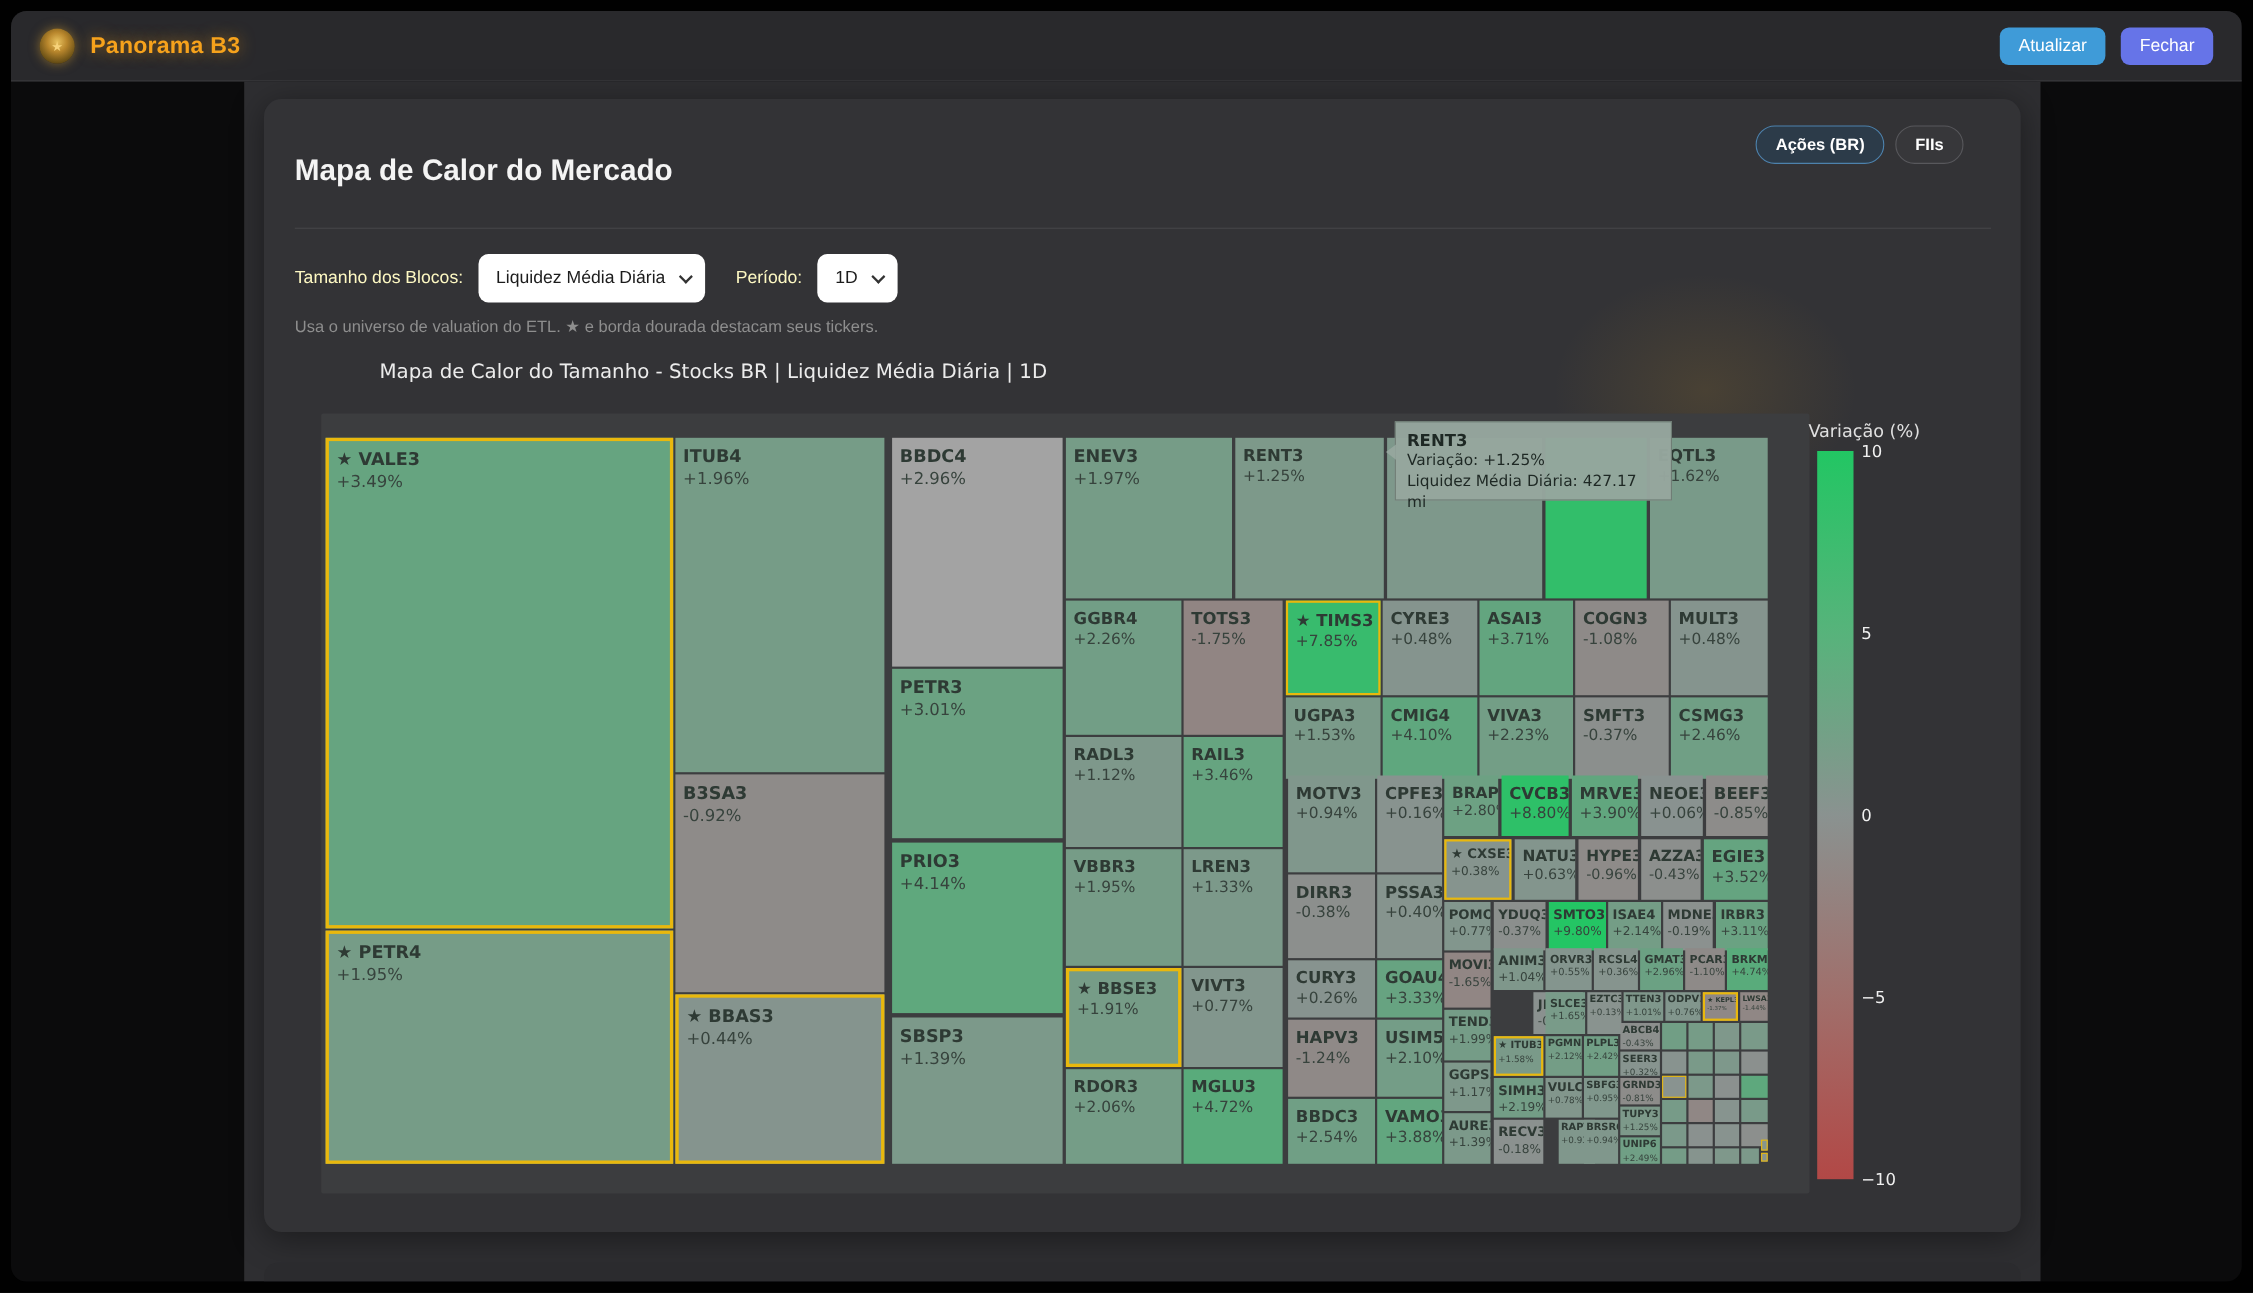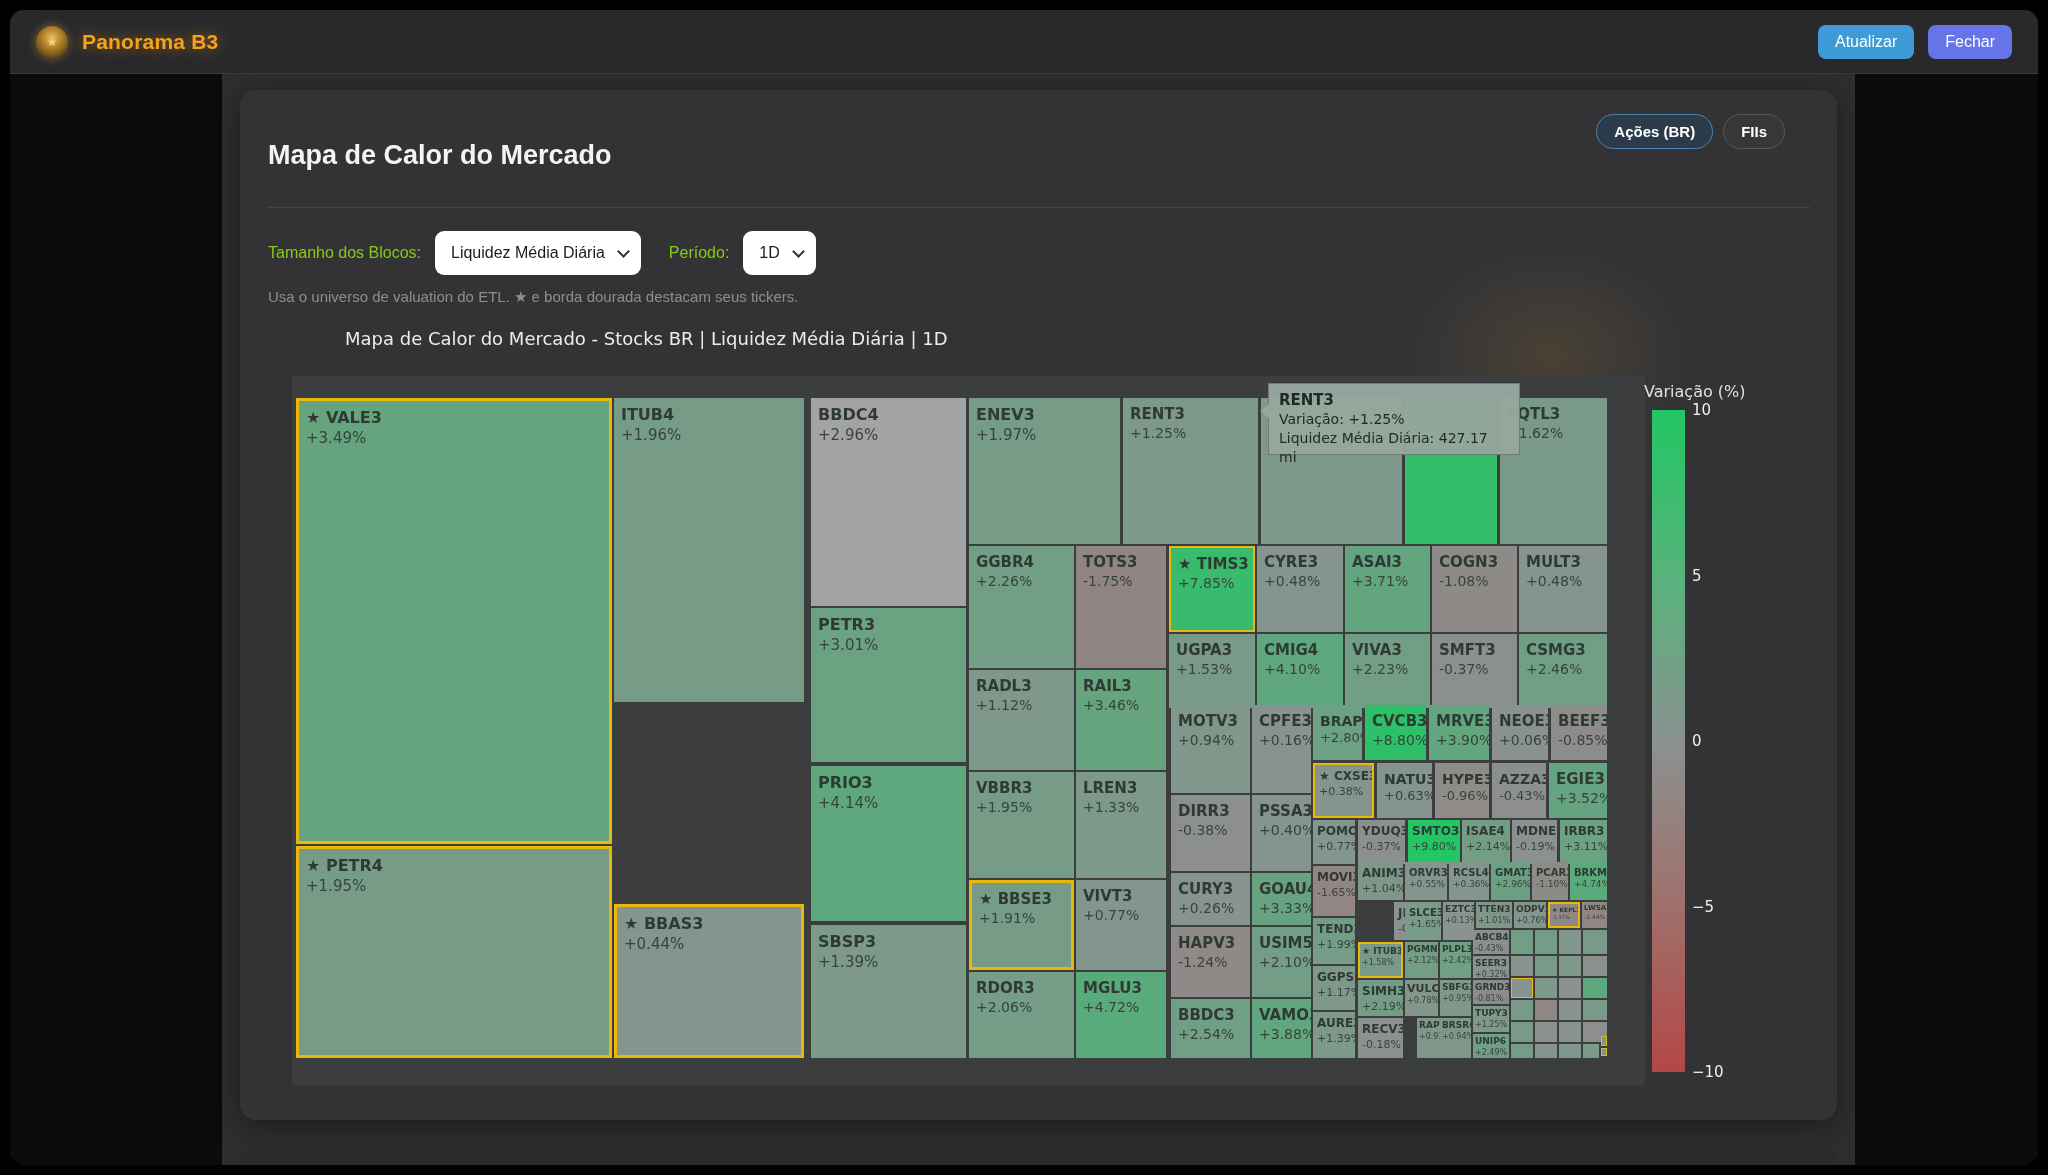--- a/index.html
+++ b/index.html
@@ -28,21 +28,21 @@
   .wm2 { position:absolute; left:560px; top:300px; width:900px; height:640px; background:radial-gradient(ellipse at center, rgba(180,130,30,.06), rgba(180,130,30,0) 70%); pointer-events:none; }
 
   
   .page-title { position:absolute; left:28px; top:50px; font-size:27px; font-weight:bold; color:#f4f4f4; }
   .pills { position:absolute; right:52px; top:24px; display:flex; gap:10px; }
   .pill { border-radius:999px; font-size:15px; font-weight:bold; color:#fff; padding:8px 17px; cursor:pointer; font-family:inherit; }
   .pill-stocks { background:#2c3b49; border:1px solid #4d82ad; }
   .pill-fiis { background:#37373a; border:1px solid #58585c; }
   .divider { position:absolute; left:28px; top:117px; width:1542px; height:1px; background:#454549; }
   .controls { position:absolute; left:28px; top:141px; height:44px; display:flex; align-items:center; gap:14px; }
-  .ctrl-label { font-size:16px; color:#84cc16; }
+  .ctrl-label { font-size:16px; color:#fef9c3; }
   .select { position:relative; background:#fff; border-radius:9px; height:44px; display:flex; align-items:center; padding:0 36px 0 16px; font-size:16px; color:#1c1c1c; cursor:pointer; }
   .select .chev { position:absolute; right:13px; top:16px; width:9px; height:9px; border-right:2px solid #333; border-bottom:2px solid #333; transform:rotate(45deg); }
   .note { position:absolute; left:28px; top:198px; font-size:15px; color:#8e8e8e; }
   .chart-title { position:absolute; left:105px; top:238px; font-size:18px; color:#ececec; font-family:"DejaVu Sans",sans-serif; }
 
   
   .treemap { position:absolute; left:52px; top:286px; width:1353px; height:709px; background:#3c3d3f; border-radius:2px; }
   .tm-inner { position:absolute; left:4px; top:20px; width:1311px; height:666px; }
   .cell { position:absolute; overflow:hidden; font-family:"DejaVu Sans",sans-serif; color:#2e3a34; cursor:pointer; }
   .cell .tk { font-weight:600; display:block; line-height:1.3; white-space:nowrap; }
@@ -97,35 +97,39 @@
           </div>
           <span class="ctrl-label" style="margin-left:14px;">Período:</span>
           <div class="select">
             <span>1D</span>
             <span class="chev"></span>
           </div>
         </div>
 
         <div class="note">Usa o universo de valuation do ETL. ★ e borda dourada destacam seus tickers.</div>
 
-        <div class="chart-title">Mapa de Calor do Mercado - Stocks BR | Liquidez Média Diária | 1D</div>
+        <div class="chart-title">Mapa de Calor do Tamanho - Stocks BR | Liquidez Média Diária | 1D</div>
 
         <div class="treemap">
           <div class="tm-inner" id="tm">
               <div class="cell gold big" style="left: 0px; top: 2px; width: 316px; height: 446px; background: rgb(102, 164, 128); padding: 7px;">
                 <span class="tk" style="font-size: 16px;">★ VALE3</span>
                 <span class="pc" style="font-size: 15px;">+3.49%</span>
               </div>
               <div class="cell gold big" style="left: 0px; top: 450px; width: 316px; height: 212px; background: rgb(118, 156, 135); padding: 7px;">
                 <span class="tk" style="font-size: 16px;">★ PETR4</span>
                 <span class="pc" style="font-size: 15px;">+1.95%</span>
               </div>
               <div class="cell big" style="left: 318px; top: 2px; width: 190px; height: 304px; background: rgb(118, 156, 135); padding: 7px;">
                 <span class="tk" style="font-size: 16px;">ITUB4</span>
                 <span class="pc" style="font-size: 15px;">+1.96%</span>
+              </div>
+              <div class="cell big" style="left: 318px; top: 308px; width: 190px; height: 198px; background: rgb(142, 139, 137); padding: 7px;">
+                <span class="tk" style="font-size: 16px;">B3SA3</span>
+                <span class="pc" style="font-size: 15px;">-0.92%</span>
               </div>
               <div class="cell gold big" style="left: 318px; top: 508px; width: 190px; height: 154px; background: rgb(133, 148, 142); padding: 7px;">
                 <span class="tk" style="font-size: 16px;">★ BBAS3</span>
                 <span class="pc" style="font-size: 15px;">+0.44%</span>
               </div>
               <div class="cell big" style="left: 515px; top: 2px; width: 155px; height: 208px; background: #a3a3a3; padding: 7px;">
                 <span class="tk" style="font-size: 16px;">BBDC4</span>
                 <span class="pc" style="font-size: 15px;">+2.96%</span>
               </div>
               <div class="cell big" style="left: 515px; top: 212px; width: 155px; height: 154px; background: rgb(107, 162, 130); padding: 7px;">

